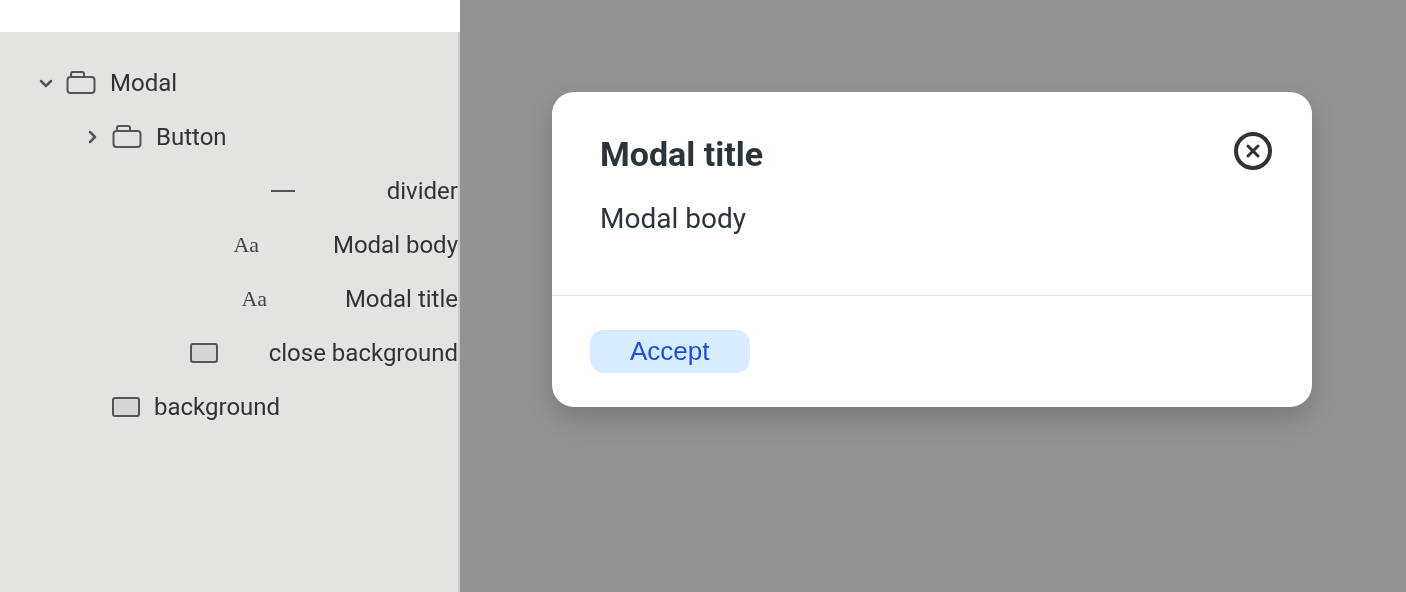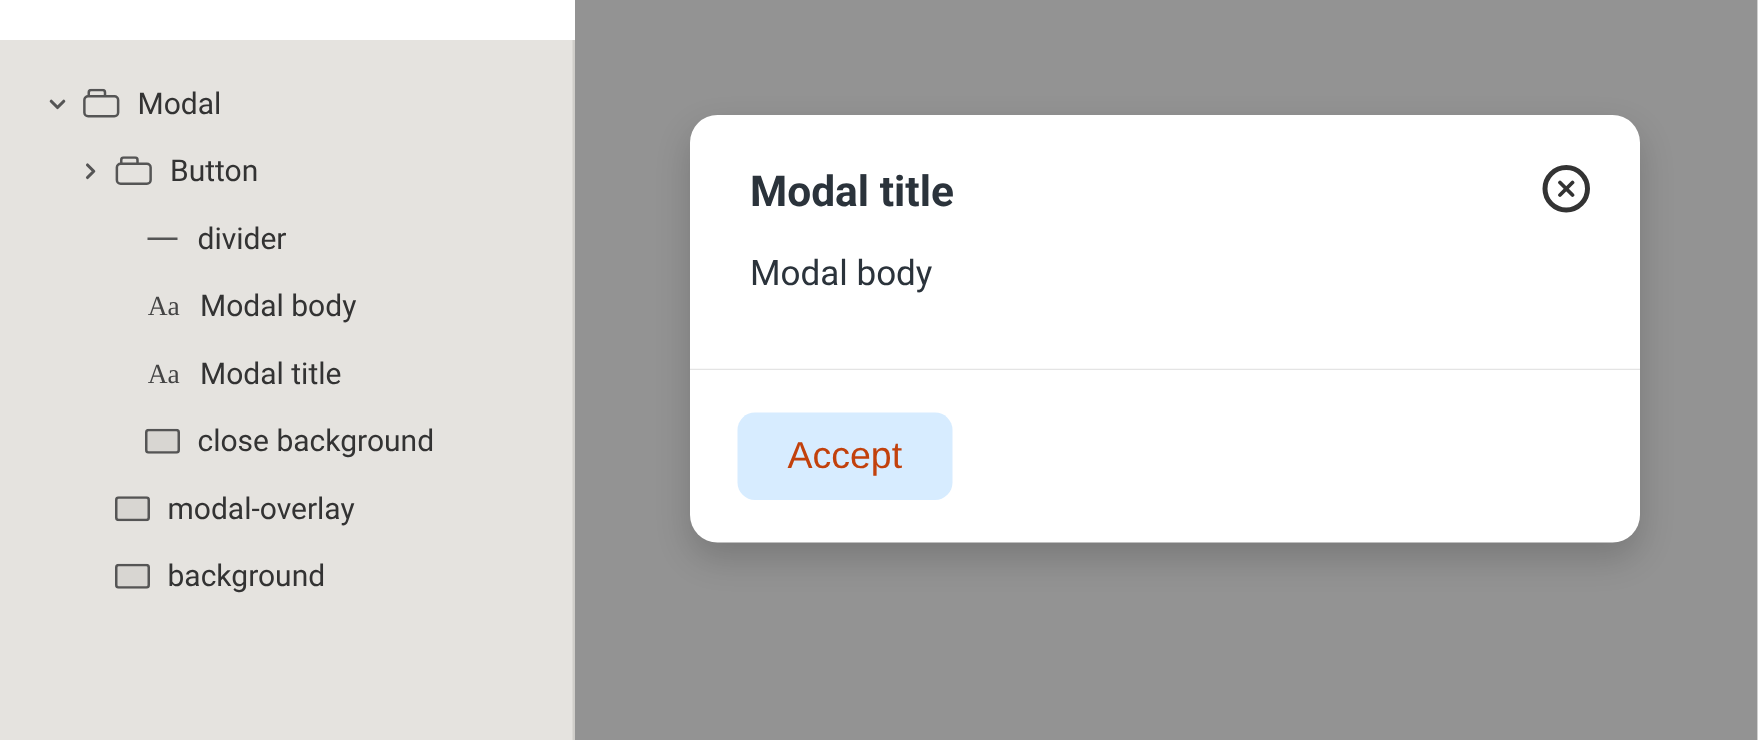--- a/index.html
+++ b/index.html
@@ -43,22 +43,22 @@
     white-space: nowrap;
   }
   .tree .label {
     margin-left: 14px;
   }
   .ico { display:inline-flex; align-items:center; justify-content:center; }
   .chev { width: 20px; height: 20px; color:#555; }
   .spacer-chev { width: 20px; display:inline-block; }
 
   .pad0 { padding-left: 36px; }
-  .pad1 { padding-left: 62px; }
-  .pad2 { padding-left: 86px; }
+  .pad1 { padding-left: 82px; }
+  .pad2 { padding-left: 86px; justify-content: space-between; }
 
   
   .canvas {
     flex: 1;
     height: 100%;
     background: #939393;
     position: relative;
   }
   .modal {
     position: absolute;
@@ -99,25 +99,25 @@
     cursor: pointer;
     background: #fff;
   }
   .modal-close svg { width: 14px; height: 14px; }
   .modal-footer {
     border-top: 1px solid #e4e4e4;
     padding: 34px 38px;
   }
   .accept-btn {
     background: #d7ecff;
-    color: #c2410c;
+    color: #1d4ed8;
     border: none;
-    font-size: 30px;
+    font-size: 26px;
     font-weight: 500;
-    padding: 18px 40px;
+    padding: 6px 40px;
     border-radius: 14px;
     cursor: pointer;
   }
 </style>
 </head>
 <body>
 
 <div class="app">
 
   <aside class="sidebar">
@@ -176,30 +176,20 @@
         </li>
         <li class="pad2">
           <span class="spacer-chev"></span>
           <span style="width: 10px; display: inline-block;"></span>
           <span class="ico">
             <svg width="28" height="20" viewBox="0 0 28 20" fill="#d8d6d2" stroke="#555" stroke-width="2">
               <rect x="1" y="1" width="26" height="18" rx="2"></rect>
             </svg>
           </span>
           <span class="label">close background</span>
-        </li>
-        <li class="pad1">
-          <span class="spacer-chev"></span>
-          <span style="width: 10px; display: inline-block;"></span>
-          <span class="ico">
-            <svg width="28" height="20" viewBox="0 0 28 20" fill="#d8d6d2" stroke="#555" stroke-width="2">
-              <rect x="1" y="1" width="26" height="18" rx="2"></rect>
-            </svg>
-          </span>
-          <span class="label">modal-overlay</span>
         </li>
         <li class="pad1">
           <span class="spacer-chev"></span>
           <span style="width: 10px; display: inline-block;"></span>
           <span class="ico">
             <svg width="28" height="20" viewBox="0 0 28 20" fill="#d8d6d2" stroke="#555" stroke-width="2">
               <rect x="1" y="1" width="26" height="18" rx="2"></rect>
             </svg>
           </span>
           <span class="label">background</span>

